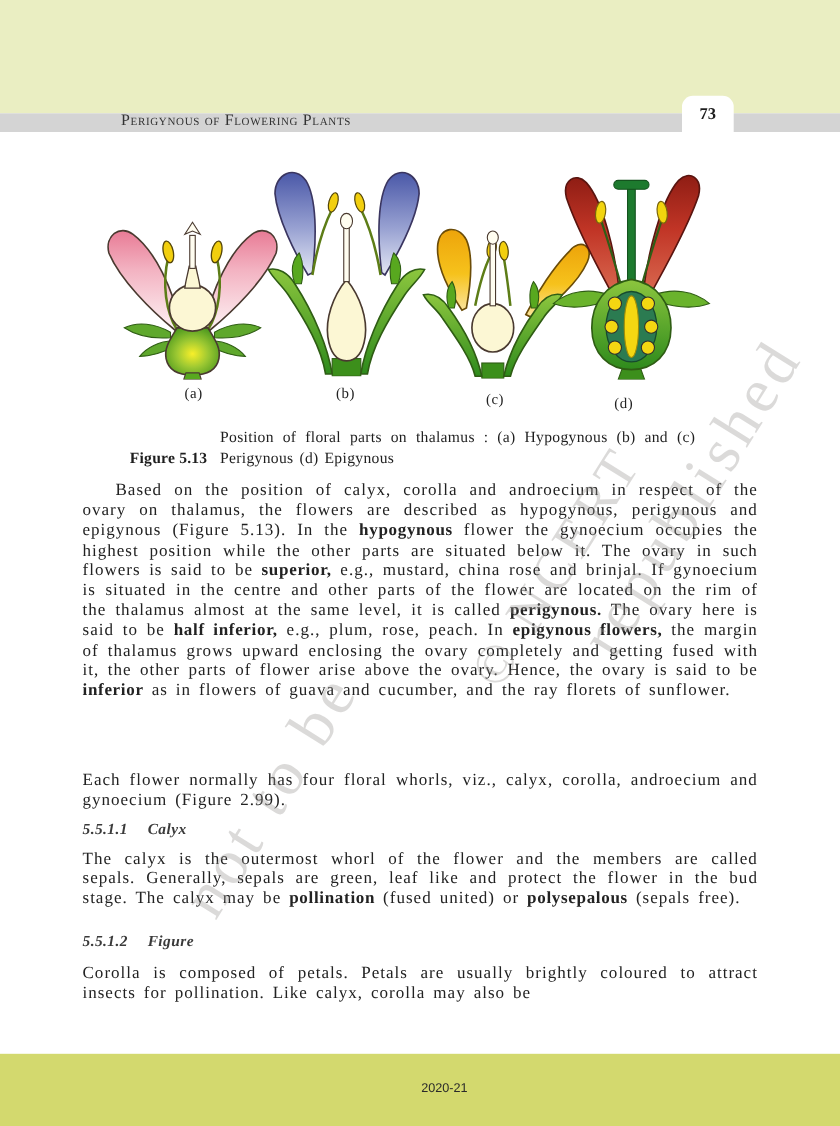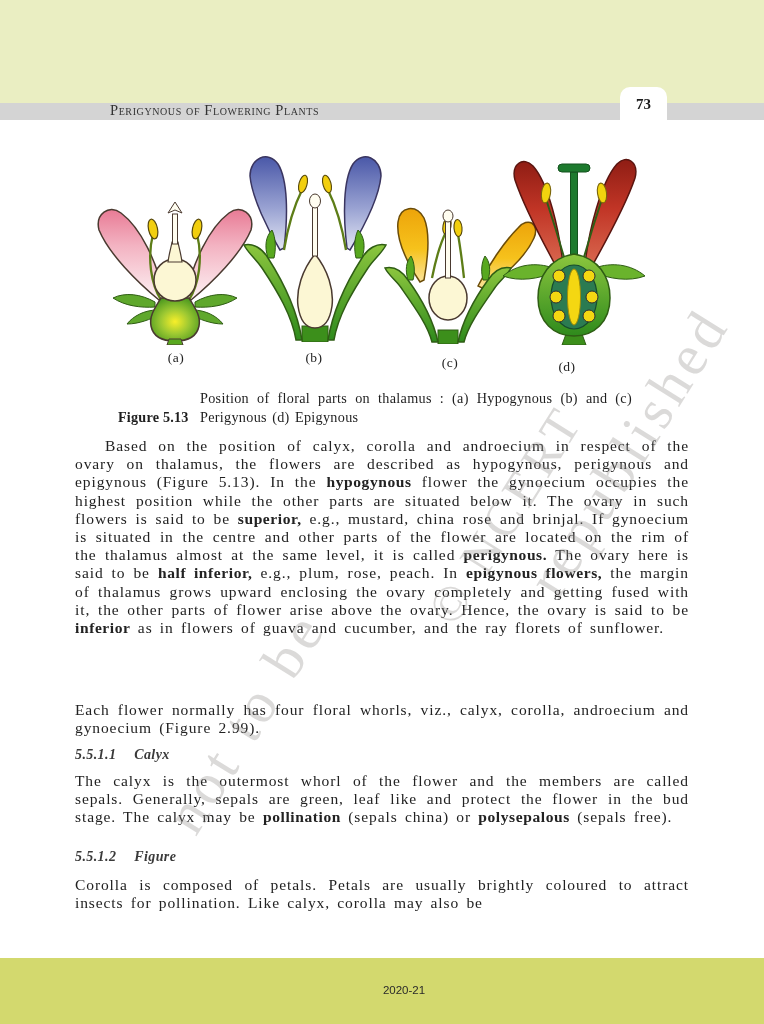--- a/index.html
+++ b/index.html
@@ -199,21 +199,21 @@
   <p class="para" id="p1"><span>Based on the position of calyx, corolla and androecium in respect of the ovary on thalamus, the flowers are described as hypogynous, perigynous and epigynous (Figure 5.13). In the </span><b>hypogynous</b><span> flower the gynoecium occupies the highest position while the other parts are situated below it. The ovary in such flowers is said to be </span><b>superior,</b><span> e.g., mustard, china rose and brinjal. If gynoecium is situated in the centre and other parts of the flower are located on the rim of the thalamus almost at the same level, it is called </span><b>perigynous.</b><span> The ovary here is said to be </span><b>half inferior,</b><span> e.g., plum, rose, peach. In </span><b>epigynous flowers,</b><span> the margin of thalamus grows upward enclosing the ovary completely and getting fused with it, the other parts of flower arise above the ovary. Hence, the ovary is said to be </span><b>inferior</b><span> as in flowers of guava and cucumber, and the ray florets of sunflower.</span></p>
 
 
   <p class="para" id="p2">Each flower normally has four floral whorls, viz., calyx, corolla, androecium and gynoecium (Figure 2.99).</p>
 
   <h3 class="sub-h" id="h5511">
     <span class="sec-num">5.5.1.1</span>
     <span class="sec-title">Calyx</span>
   </h3>
 
-  <p class="para" id="p3"><span>The calyx is the outermost whorl of the flower and the members are called sepals. Generally, sepals are green, leaf like and protect the flower in the bud stage. The calyx may be </span><b>pollination</b><span> (sepals china) or </span><b>polysepalous</b><span> (sepals free).</span></p>
+  <p class="para" id="p3"><span>The calyx is the outermost whorl of the flower and the members are called sepals. Generally, sepals are green, leaf like and protect the flower in the bud stage. The calyx may be </span><b>pollination</b><span> (fused united) or </span><b>polysepalous</b><span> (sepals free).</span></p>
 
   <h3 class="sub-h" id="h5512">
     <span class="sec-num">5.5.1.2</span>
     <span class="sec-title">Figure</span>
   </h3>
 
   <p class="para" id="p4">Corolla is composed of petals. Petals are usually brightly coloured to attract insects for pollination. Like calyx, corolla may also be</p>
 
   <div class="footer-band">
     <span>2020-21</span>

